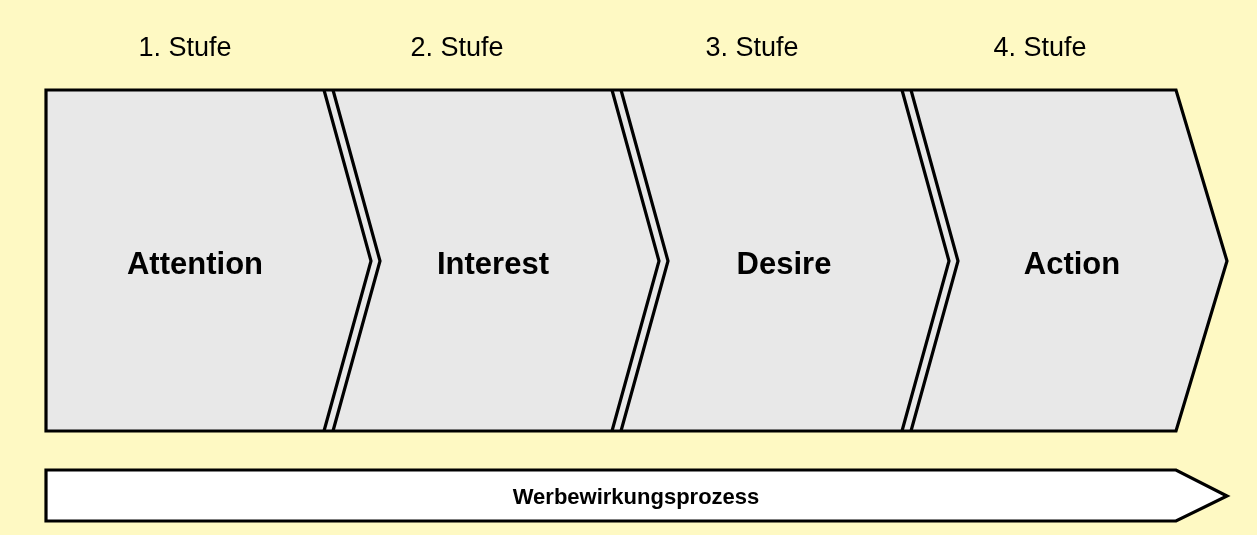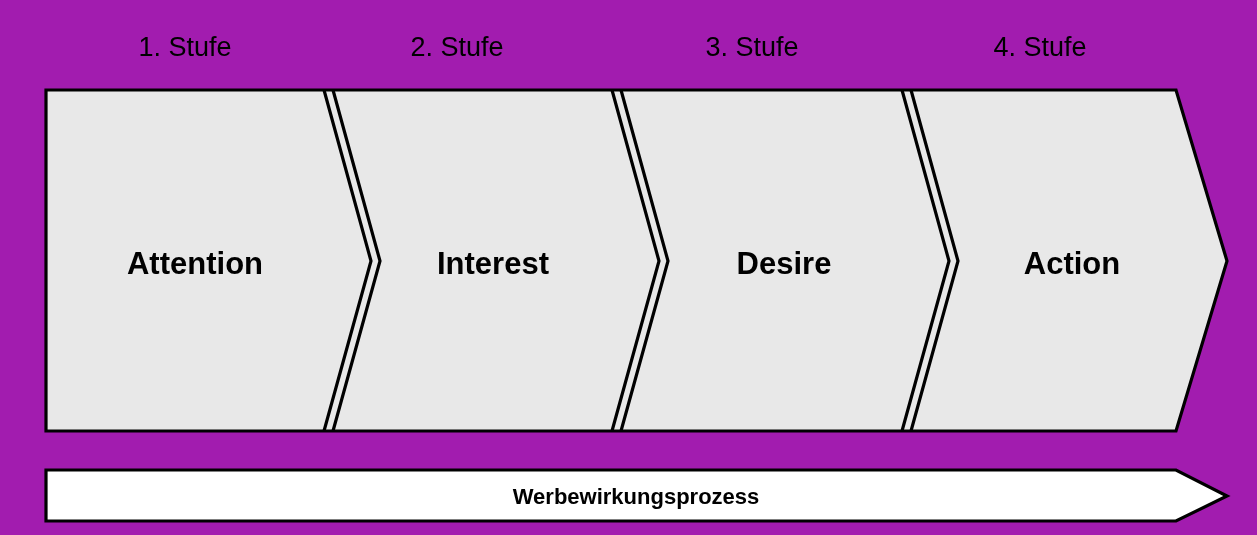--- a/index.html
+++ b/index.html
@@ -11,21 +11,21 @@
   body {
     width: 1257px;
     height: 535px;
     font-family: "Liberation Sans", sans-serif;
     overflow: hidden;
   }
   #canvas {
     position: relative;
     width: 1257px;
     height: 535px;
-    background: #a21caf;
+    background: #fef9c3;
   }
   #diagram-svg {
     position: absolute;
     left: 0;
     top: 0;
     width: 1257px;
     height: 535px;
   }
   .stage-caption {
     font-family: "Liberation Sans", sans-serif;

